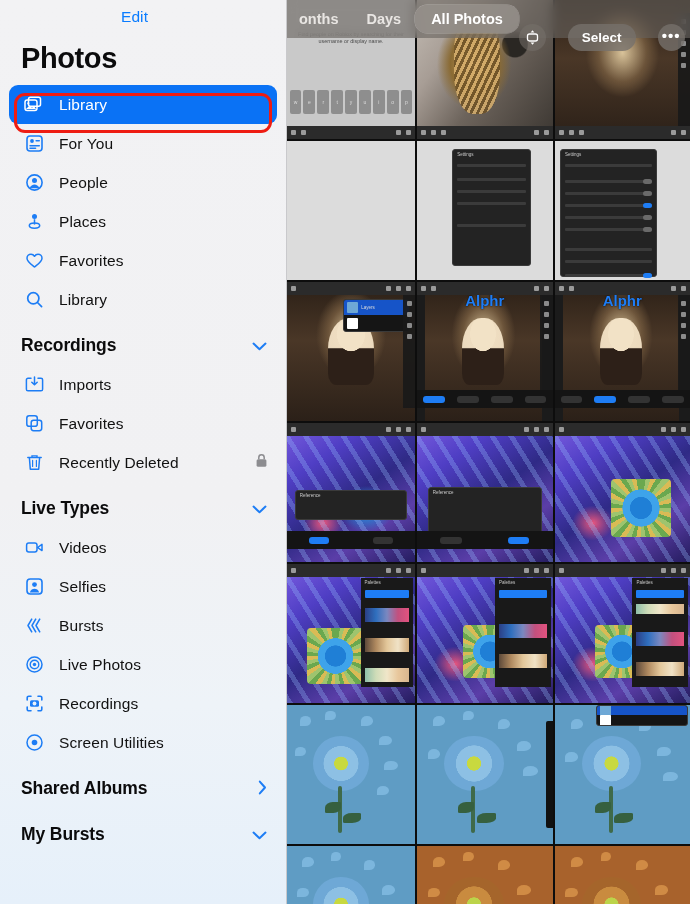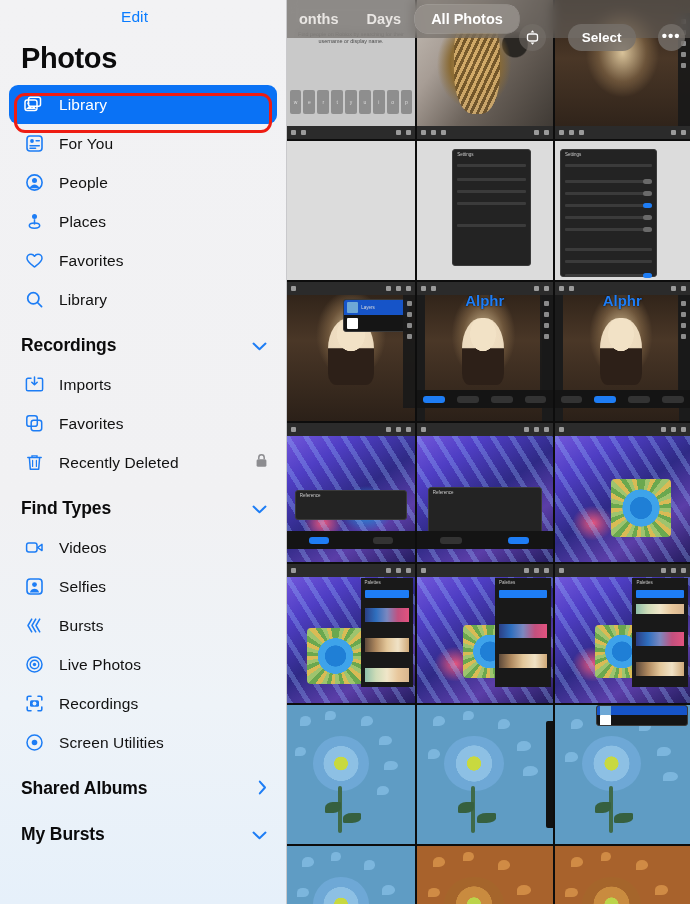--- a/index.html
+++ b/index.html
@@ -668,21 +668,21 @@
       <span class="lbl">Recently Deleted</span>
       <span class="lock">
         <svg width="13" height="15" viewBox="0 0 13 15">
           <rect x="1.6" y="6.2" width="9.8" height="7.6" rx="1.6" fill="#8c8c90"></rect>
           <path d="M3.8 6.2V4.4a2.7 2.7 0 0 1 5.4 0v1.8" fill="none" stroke="#8c8c90" stroke-width="1.5"></path>
         </svg>
       </span>
     </div>
 
     <div class="sec-head">
-      <span class="t">Find Types</span>
+      <span class="t">Live Types</span>
       <span class="chev">
         <svg width="15" height="9" viewBox="0 0 15 9">
             <path d="M1.5 1.6 L7.5 7.2 L13.5 1.6" fill="none" stroke="#1d7df5" stroke-width="2" stroke-linecap="round" stroke-linejoin="round"></path>
           </svg>
       </span>
     </div>
 
     <div class="nav-item">
       <span class="ico">
         <svg width="19" height="19" viewBox="0 0 19 19">

